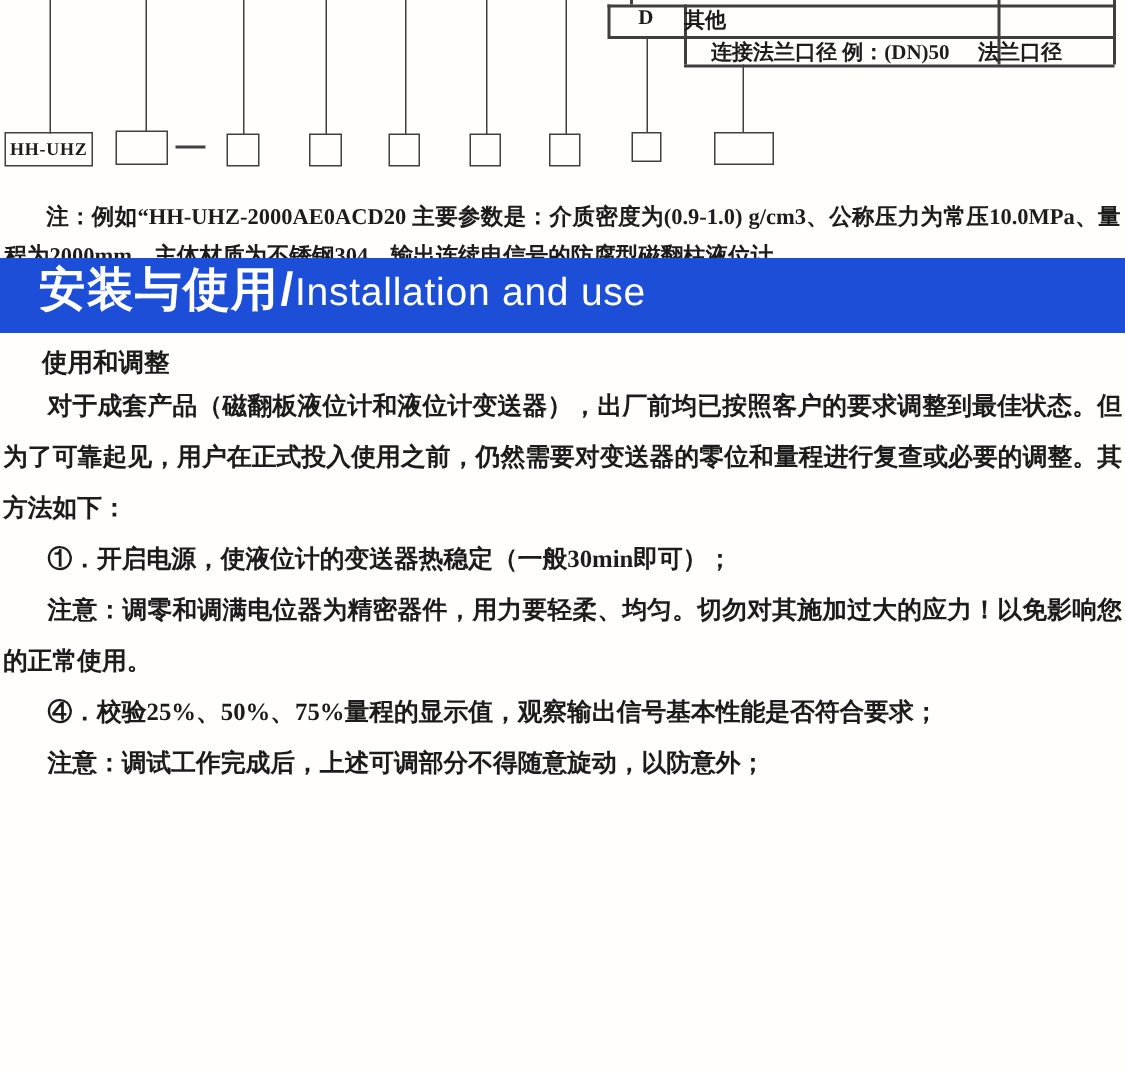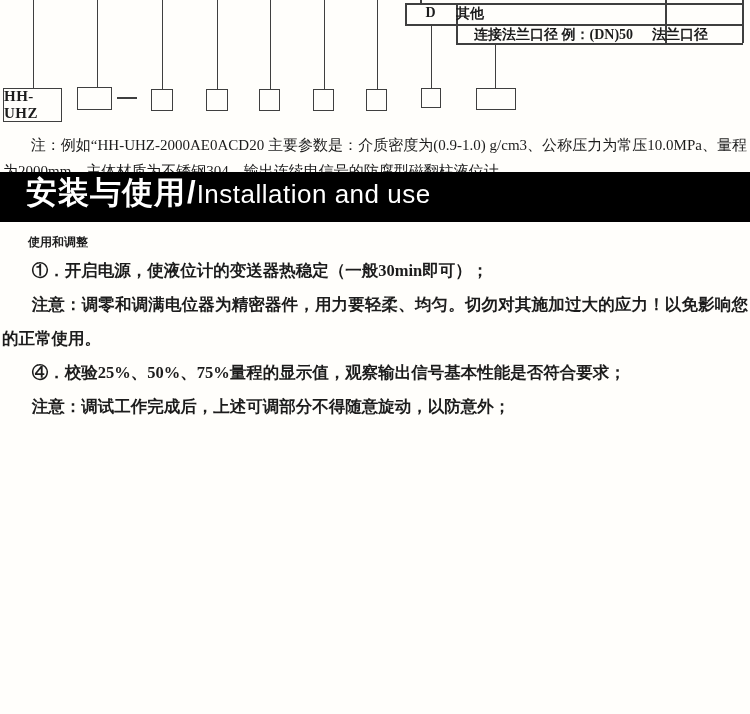--- a/index.html
+++ b/index.html
@@ -7,46 +7,46 @@
     width:750px;height:714px;overflow:hidden;position:relative;
     background:#fffefb;color:#1c1c1c;
     font-family:"Liberation Serif","DejaVu Serif",serif;
   }
   
   .diagram{position:absolute;left:0;top:0;width:750px;height:172px;}
   .vline{position:absolute;width:1.5px;background:#3f3f3f;}
   .hline{position:absolute;height:1.5px;background:#3f3f3f;}
   .code-box{position:absolute;border:1.8px solid #3f3f3f;background:transparent;box-sizing:border-box;}
   .prefix-box{
-    position:absolute;left:3px;top:88px;width:59px;height:34px;
+    position:absolute;left:3px;top:88px;width:59px;height:23px;
     border:1.8px solid #3f3f3f;box-sizing:border-box;
     display:flex;align-items:center;justify-content:center;
-    font-size:15px;font-weight:bold;letter-spacing:.5px;
+    font-size:12px;font-weight:bold;letter-spacing:.5px;
   }
   .dash-connector{position:absolute;left:117px;top:97px;width:20px;height:0;border-top:2.5px solid #3f3f3f;}
   .tbl-text{position:absolute;font-size:14px;font-weight:bold;white-space:nowrap;}
   
   .note{
     position:absolute;left:0;top:118px;width:750px;box-sizing:border-box;
-    padding:0 3px;font-size:15px;font-weight:normal;line-height:25.5px;
+    padding:0 3px;font-size:15px;font-weight:bold;line-height:25.5px;
     text-align:justify;text-indent:1.85em;
   }
   
   .banner{
     position:absolute;left:0;top:172px;width:750px;height:50px;
     display:flex;align-items:baseline;box-sizing:border-box;padding-left:26px;
     font-family:"Liberation Sans","DejaVu Sans",sans-serif;
   }
   .banner .zh{font-size:31px;font-weight:bold;letter-spacing:1px;}
   .banner .slash{font-size:31px;font-weight:bold;margin:0 1px;}
   .banner .en{font-size:26px;font-weight:normal;letter-spacing:.5px;}
   
   .content{position:absolute;left:0;top:231px;width:750px;box-sizing:border-box;padding:0 2px;}
   .sub-heading{
-    margin:0 0 0 26px;font-size:12px;line-height:22px;font-weight:bold;
+    margin:0 0 0 26px;font-size:17px;line-height:22px;font-weight:bold;
     font-family:Liberation Sans, sans-serif;
   }
   .paras{margin-top:1px;}
   .paras p{
     margin:0;font-size:16.5px;font-weight:bold;line-height:34px;
     text-align:justify;text-indent:1.8em;
   }
 </style>
 </head>
 <body>
@@ -83,27 +83,28 @@
   <div class="code-box" style="left:206px;top:89px;width:22px;height:22px;"></div>
   <div class="code-box" style="left:259px;top:89px;width:21px;height:22px;"></div>
   <div class="code-box" style="left:313px;top:89px;width:21px;height:22px;"></div>
   <div class="code-box" style="left:366px;top:89px;width:21px;height:22px;"></div>
   <div class="code-box" style="left:421px;top:88px;width:20px;height:20px;"></div>
   <div class="code-box" style="left:476px;top:88px;width:40px;height:22px;"></div>
 </div>
 
 <p class="note">注：例如“HH-UHZ-2000AE0ACD20 主要参数是：介质密度为(0.9-1.0) g/cm3、公称压力为常压10.0MPa、量程为2000mm、主体材质为不锈钢304、输出连续电信号的防腐型磁翻柱液位计。</p>
 
-<div class="banner" style="background: #000000; color: rgb(255, 255, 255);">
+<div class="banner" style="background: #1d4ed8; color: rgb(255, 255, 255);">
   <span class="zh">安装与使用</span>
     <span class="slash">/</span>
     <span class="en">Installation and use</span>
 </div>
 
 <div class="content">
   <h3 class="sub-heading">使用和调整</h3>
   <div class="paras">
+      <p>对于成套产品（磁翻板液位计和液位计变送器），出厂前均已按照客户的要求调整到最佳状态。但为了可靠起见，用户在正式投入使用之前，仍然需要对变送器的零位和量程进行复查或必要的调整。其方法如下：</p>
       <p>①．开启电源，使液位计的变送器热稳定（一般30min即可）；</p>
       <p>注意：调零和调满电位器为精密器件，用力要轻柔、均匀。切勿对其施加过大的应力！以免影响您的正常使用。</p>
       <p>④．校验25%、50%、75%量程的显示值，观察输出信号基本性能是否符合要求；</p>
       <p>注意：调试工作完成后，上述可调部分不得随意旋动，以防意外；</p>
     </div>
 </div>
 
 </body></html>

